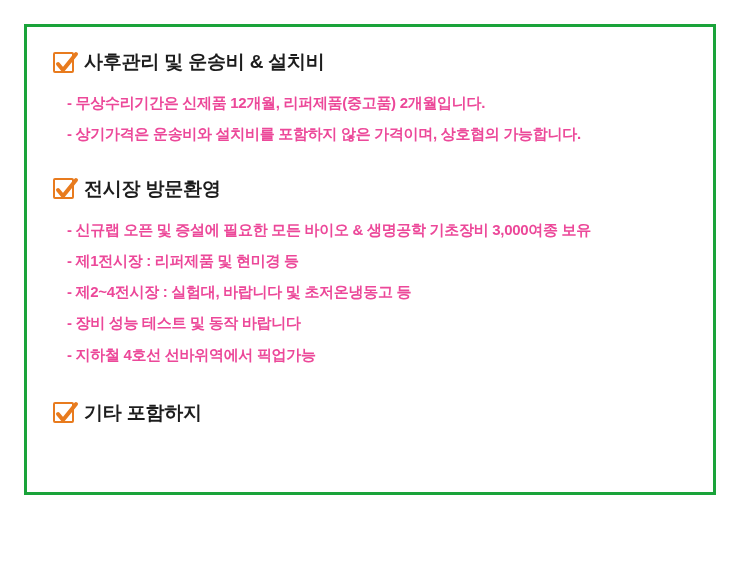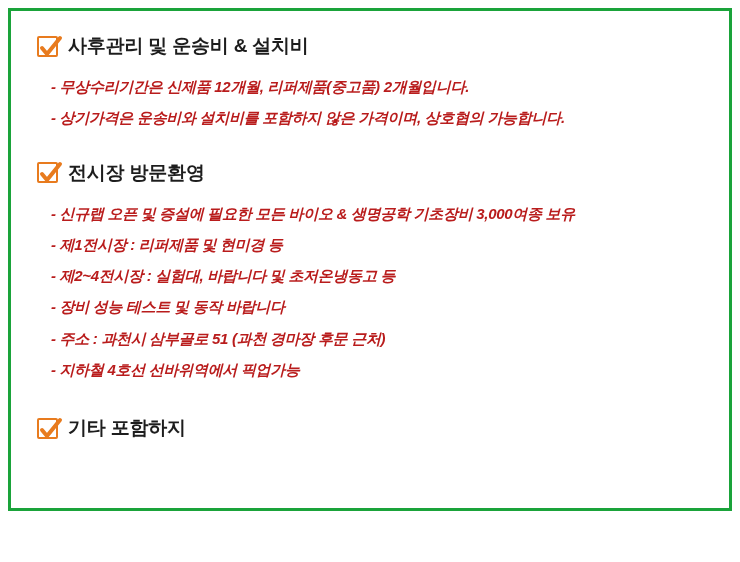--- a/index.html
+++ b/index.html
@@ -9,21 +9,21 @@
   body {
     width: 740px;
     height: 562px;
     background: #ffffff;
     font-family: "Liberation Sans", sans-serif;
   }
   .page {
     box-sizing: border-box;
     width: 740px;
     height: 519px;
-    padding: 8px;
+    padding: 24px;
     background: #ffffff;
   }
   .frame {
     box-sizing: border-box;
     width: 100%;
     height: 100%;
     border: 3px solid #1aa33a;
     background: #ffffff;
     padding: 22px 26px 10px 26px;
     overflow: hidden;
@@ -59,27 +59,26 @@
     letter-spacing: -0.2px;
     white-space: nowrap;
   }
   .lines {
     margin: 0;
     padding: 0;
     list-style: none;
   }
   .line {
     font-size: 15px;
-    color: #b91c1c;
+    color: #ec4899;
     line-height: 1.55;
     padding: 4px 0 4px 14px;
     letter-spacing: -0.3px;
     white-space: nowrap;
     font-weight: bold;
-    font-style: italic;
   }
   .gap-1 { height: 22px; }
   .gap-2 { height: 26px; }
 </style>
 </head>
 <body>
 
 <div class="page">
   <div class="frame">
 
@@ -107,21 +106,20 @@
             <path d="M6 15 L11 21 L24 5" fill="none" stroke="#e87b1e" stroke-width="4" stroke-linecap="round" stroke-linejoin="round"></path>
           </svg>
         </span>
         <span class="section-title">전시장 방문환영</span>
       </div>
       <ul class="lines">
         <li class="line">- 신규랩 오픈 및 증설에 필요한 모든 바이오 &amp; 생명공학 기초장비 3,000여종 보유</li>
         <li class="line">- 제1전시장 : 리퍼제품 및 현미경 등</li>
         <li class="line">- 제2~4전시장 : 실험대, 바랍니다 및 초저온냉동고 등</li>
         <li class="line">- 장비 성능 테스트 및 동작 바랍니다</li>
-        <li class="line">- 주소 : 과천시 삼부골로 51 (과천 경마장 후문 근처)</li>
         <li class="line">- 지하철 4호선 선바위역에서 픽업가능</li>
       </ul>
     </div>
 
     <div class="gap-2"></div>
 
     <div class="section">
       <div class="section-head">
         <span class="check-icon">
           <svg width="28" height="28" viewBox="0 0 28 28" xmlns="http://www.w3.org/2000/svg">

